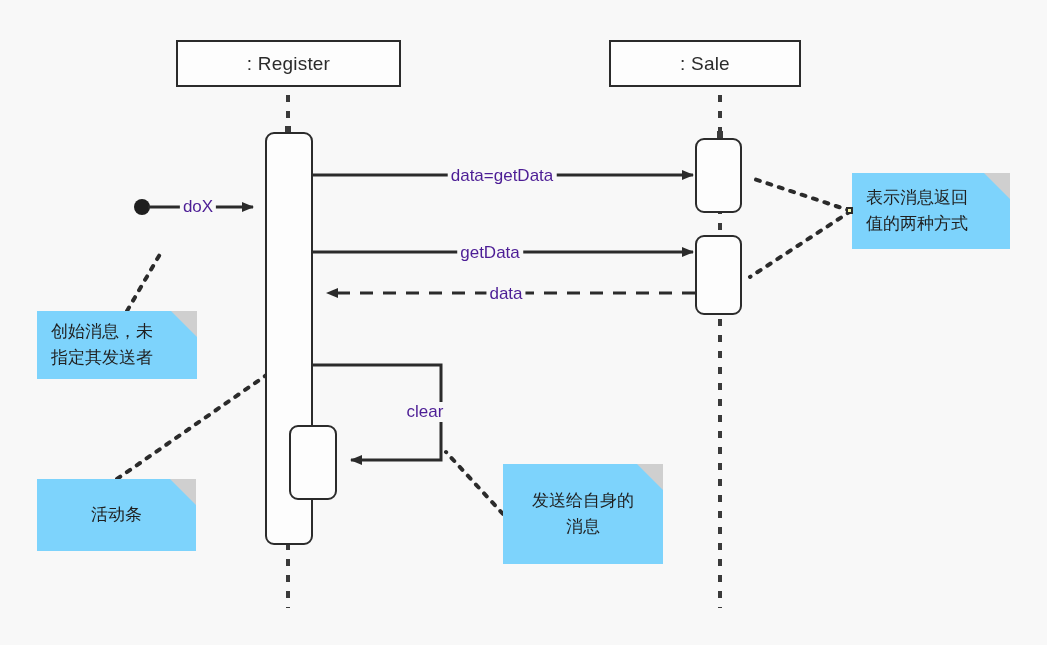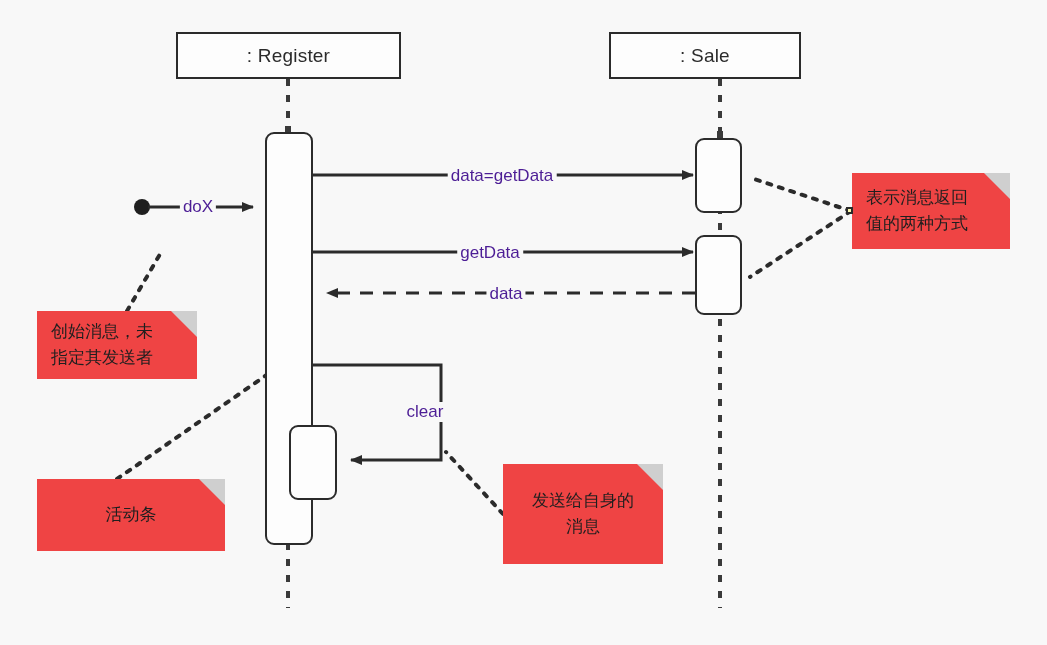--- a/index.html
+++ b/index.html
@@ -22,30 +22,31 @@
     height: 645px;
   }
   .lifeline-head {
     position: absolute;
     border: 2.5px solid #2b2b2b;
     background: #fdfdfd;
     display: flex;
     align-items: center;
     justify-content: center;
     box-sizing: border-box;
+    margin-top: 8px;
   }
   .lifeline-head-label {
     font-size: 19px;
     color: #2b2b2b;
     letter-spacing: 0.2px;
     white-space: nowrap;
   }
   .note {
     position: absolute;
-    background: #ef4444;
+    background: #7dd3fc;
     box-sizing: border-box;
     display: flex;
     align-items: center;
     justify-content: center;
   }
   .note-fold {
     position: absolute;
     top: 0;
     right: 0;
     width: 0;
@@ -148,21 +149,21 @@
   <div class="msg-label" style="left:490px; top:253px;">getData</div>
   <div class="msg-label" style="left:506px; top:294px;">data</div>
   <div class="msg-label" style="left:425px; top:412px;">clear</div>
 
   <div class="note" style="left:37px; top:311px; width:160px; height:68px;">
     <span class="note-fold"></span>
     <span class="note-text left">创始消息，未
 指定其发送者</span>
   </div>
 
-  <div class="note" style="left:37px; top:479px; width:188px; height:72px;">
+  <div class="note" style="left:37px; top:479px; width:159px; height:72px;">
     <span class="note-fold"></span>
     <span class="note-text center">活动条</span>
   </div>
 
   <div class="note" style="left:852px; top:173px; width:158px; height:76px;">
     <span class="note-fold"></span>
     <span class="note-text left">表示消息返回
 值的两种方式</span>
   </div>
 

